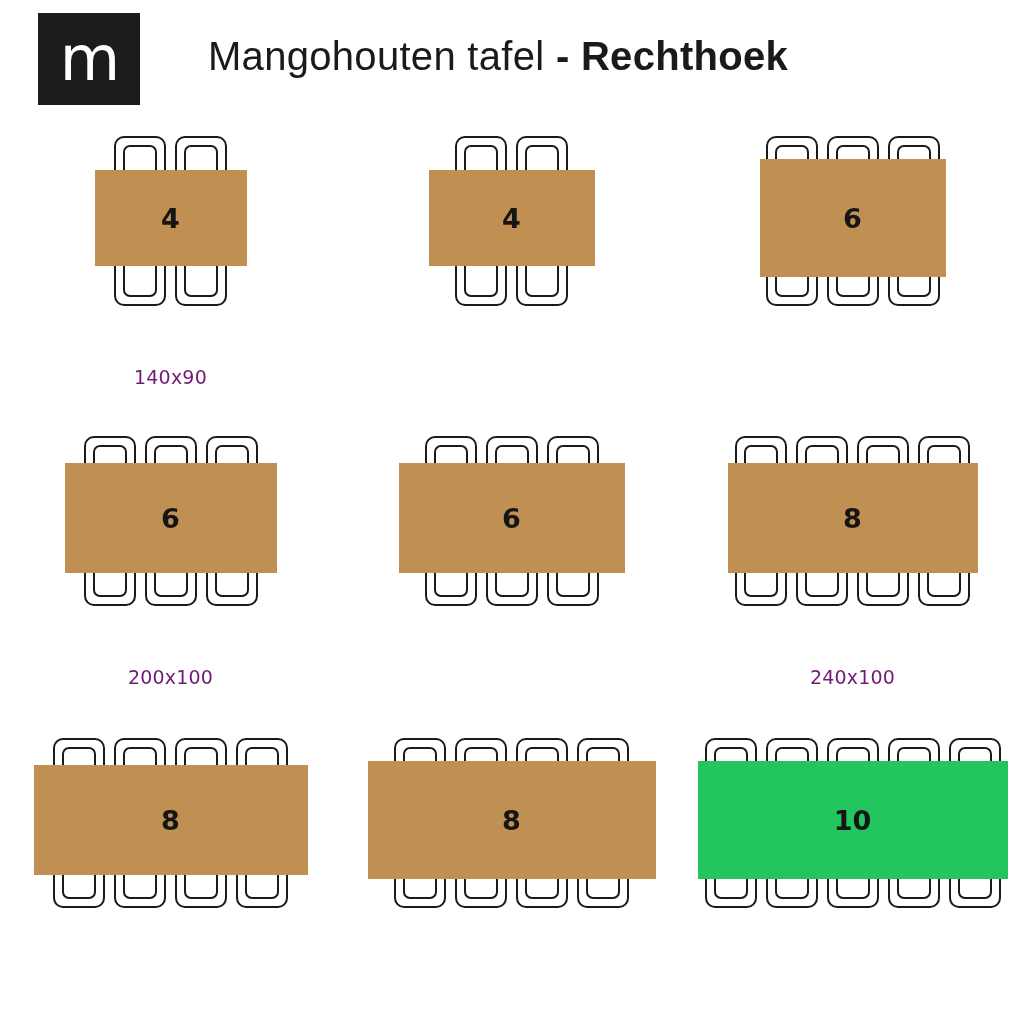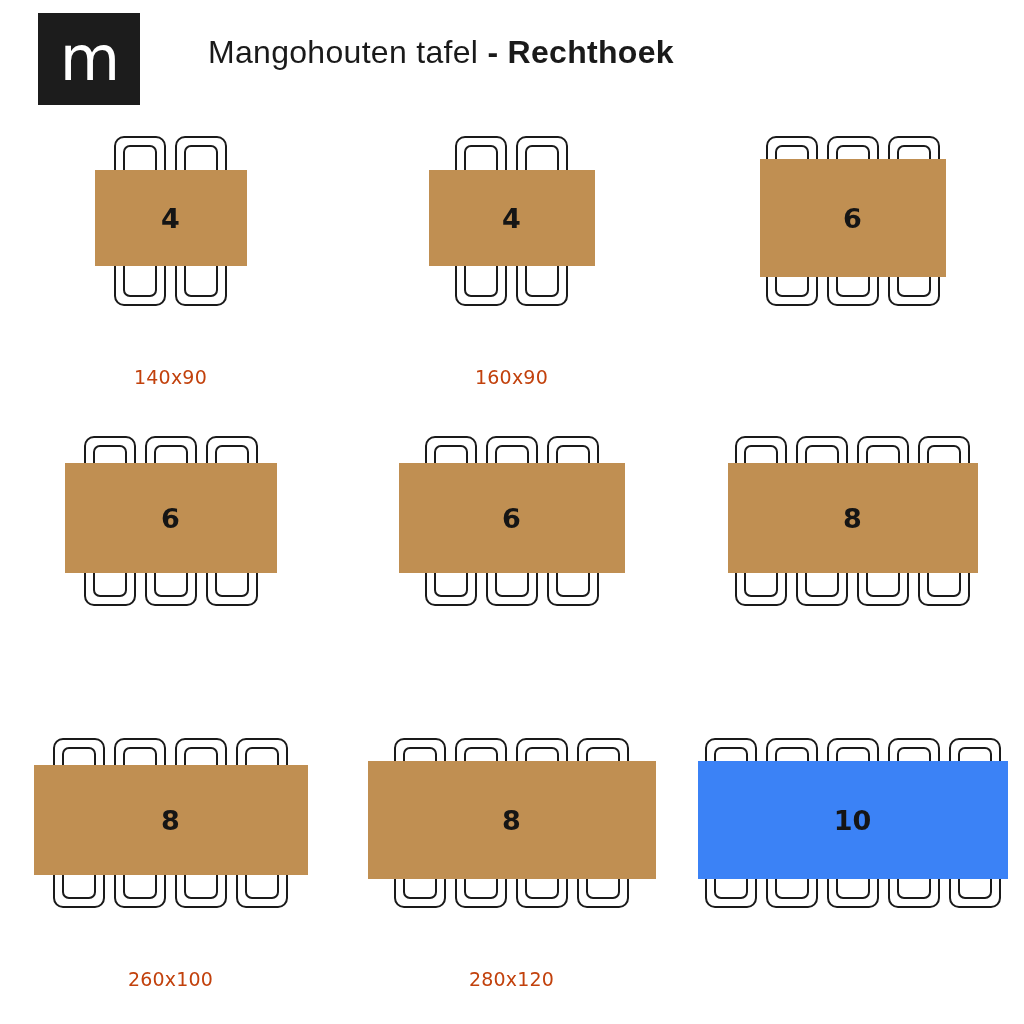--- a/index.html
+++ b/index.html
@@ -43,21 +43,21 @@
     font-size: 62px;
     line-height: 92px;
     text-align: center;
     letter-spacing: -2px;
     font-weight: 400;
   }
   .title {
     position: absolute;
     left: 208px;
     top: 34px;
-    font-size: 32px;
+    font-size: 40px;
     letter-spacing: 0.3px;
     white-space: nowrap;
     font-weight: 400;
     color: #1a1a1a;
   }
   .title .bold {
     font-weight: bold;
   }
 
   
@@ -124,21 +124,21 @@
     color: #151515;
   }
   .dim-label {
     position: absolute;
     left: 0;
     right: 0;
     top: 248px;
     text-align: center;
     font-family: "DejaVu Sans", sans-serif;
     font-size: 19px;
-    color: #c2410c;
+    color: #701a75;
     letter-spacing: 0.2px;
   }
 </style>
 </head>
 <body>
 
 <div class="header">
   <div class="logo-box">
     <div class="logo-glyph">m</div>
   </div>
@@ -169,21 +169,20 @@
           <div class="chair"></div>
         </div>
         <div class="chair-row" style="top: 118px;">
           <div class="chair"></div>
           <div class="chair"></div>
         </div>
         <div class="table-top" style="width: 166px; height: 96px; left: calc(50% - 83px); top: 52px; background: rgb(192, 143, 82);">
           <span class="seat-count">4</span>
         </div>
       </div>
-      <div class="dim-label">160x90</div>
     </div>
     <div class="cell" style="left: 682px; top: 0px;">
       <div class="fig">
         <div class="chair-row" style="top: 18px;">
           <div class="chair"></div>
           <div class="chair"></div>
           <div class="chair"></div>
         </div>
         <div class="chair-row" style="top: 118px;">
           <div class="chair"></div>
@@ -204,20 +203,21 @@
         </div>
         <div class="chair-row" style="top: 118px;">
           <div class="chair"></div>
           <div class="chair"></div>
           <div class="chair"></div>
         </div>
         <div class="table-top" style="width: 212px; height: 110px; left: calc(50% - 106px); top: 45px; background: rgb(192, 143, 82);">
           <span class="seat-count">6</span>
         </div>
       </div>
+      <div class="dim-label">200x100</div>
     </div>
     <div class="cell" style="left: 341px; top: 300px;">
       <div class="fig">
         <div class="chair-row" style="top: 18px;">
           <div class="chair"></div>
           <div class="chair"></div>
           <div class="chair"></div>
         </div>
         <div class="chair-row" style="top: 118px;">
           <div class="chair"></div>
@@ -240,75 +240,74 @@
         <div class="chair-row" style="top: 118px;">
           <div class="chair"></div>
           <div class="chair"></div>
           <div class="chair"></div>
           <div class="chair"></div>
         </div>
         <div class="table-top" style="width: 250px; height: 110px; left: calc(50% - 125px); top: 45px; background: rgb(192, 143, 82);">
           <span class="seat-count">8</span>
         </div>
       </div>
+      <div class="dim-label">240x100</div>
     </div>
     <div class="cell" style="left: 0px; top: 602px;">
       <div class="fig">
         <div class="chair-row" style="top: 18px;">
           <div class="chair"></div>
           <div class="chair"></div>
           <div class="chair"></div>
           <div class="chair"></div>
         </div>
         <div class="chair-row" style="top: 118px;">
           <div class="chair"></div>
           <div class="chair"></div>
           <div class="chair"></div>
           <div class="chair"></div>
         </div>
         <div class="table-top" style="width: 274px; height: 110px; left: calc(50% - 137px); top: 45px; background: rgb(192, 143, 82);">
           <span class="seat-count">8</span>
         </div>
       </div>
-      <div class="dim-label">260x100</div>
     </div>
     <div class="cell" style="left: 341px; top: 602px;">
       <div class="fig">
         <div class="chair-row" style="top: 18px;">
           <div class="chair"></div>
           <div class="chair"></div>
           <div class="chair"></div>
           <div class="chair"></div>
         </div>
         <div class="chair-row" style="top: 118px;">
           <div class="chair"></div>
           <div class="chair"></div>
           <div class="chair"></div>
           <div class="chair"></div>
         </div>
         <div class="table-top" style="width: 288px; height: 118px; left: calc(50% - 144px); top: 41px; background: rgb(192, 143, 82);">
           <span class="seat-count">8</span>
         </div>
       </div>
-      <div class="dim-label">280x120</div>
     </div>
     <div class="cell" style="left: 682px; top: 602px;">
       <div class="fig">
         <div class="chair-row" style="top: 18px;">
           <div class="chair"></div>
           <div class="chair"></div>
           <div class="chair"></div>
           <div class="chair"></div>
           <div class="chair"></div>
         </div>
         <div class="chair-row" style="top: 118px;">
           <div class="chair"></div>
           <div class="chair"></div>
           <div class="chair"></div>
           <div class="chair"></div>
           <div class="chair"></div>
         </div>
-        <div class="table-top" style="width: 310px; height: 118px; left: calc(50% - 155px); top: 41px; background: #3b82f6;">
+        <div class="table-top" style="width: 310px; height: 118px; left: calc(50% - 155px); top: 41px; background: #22c55e;">
           <span class="seat-count">10</span>
         </div>
       </div>
     </div>
   </div>
 
 </body></html>

